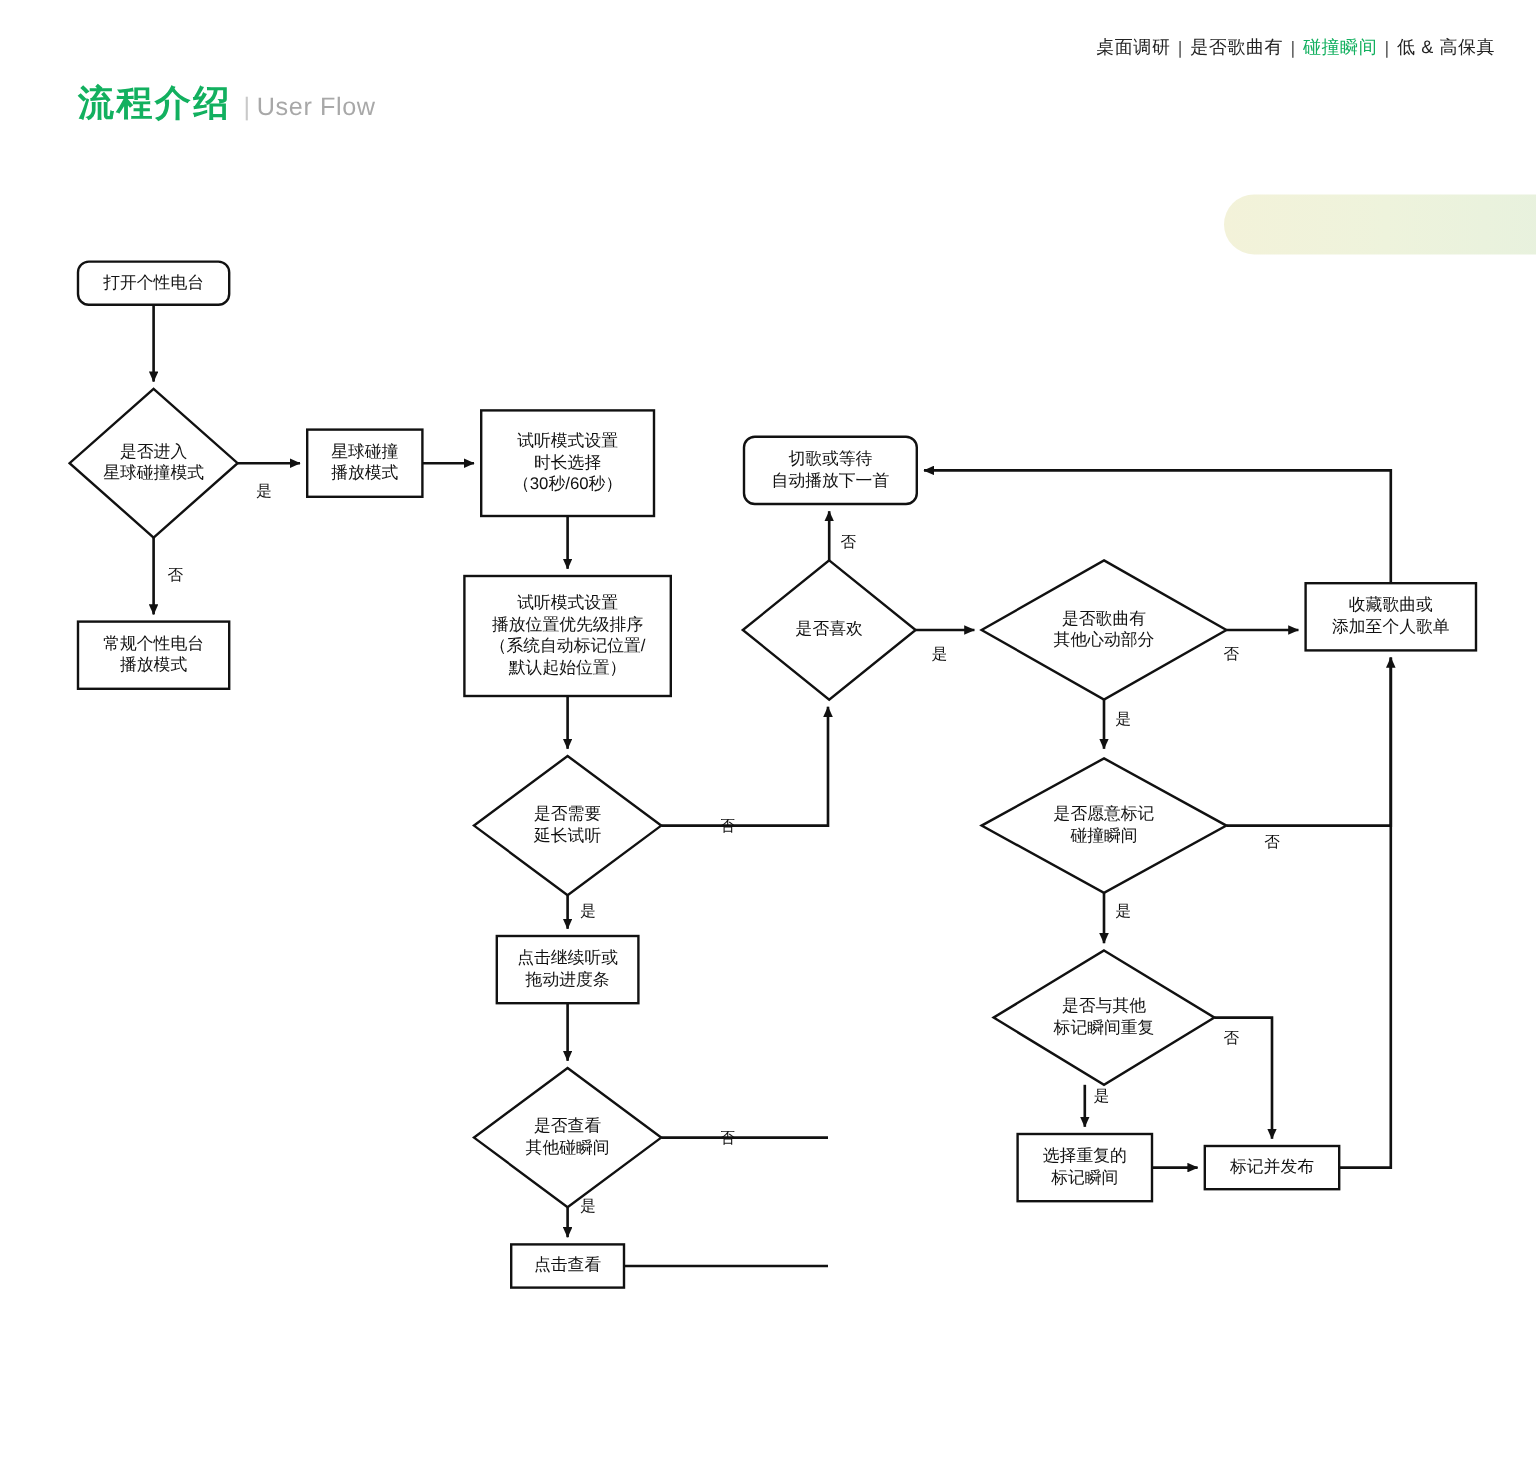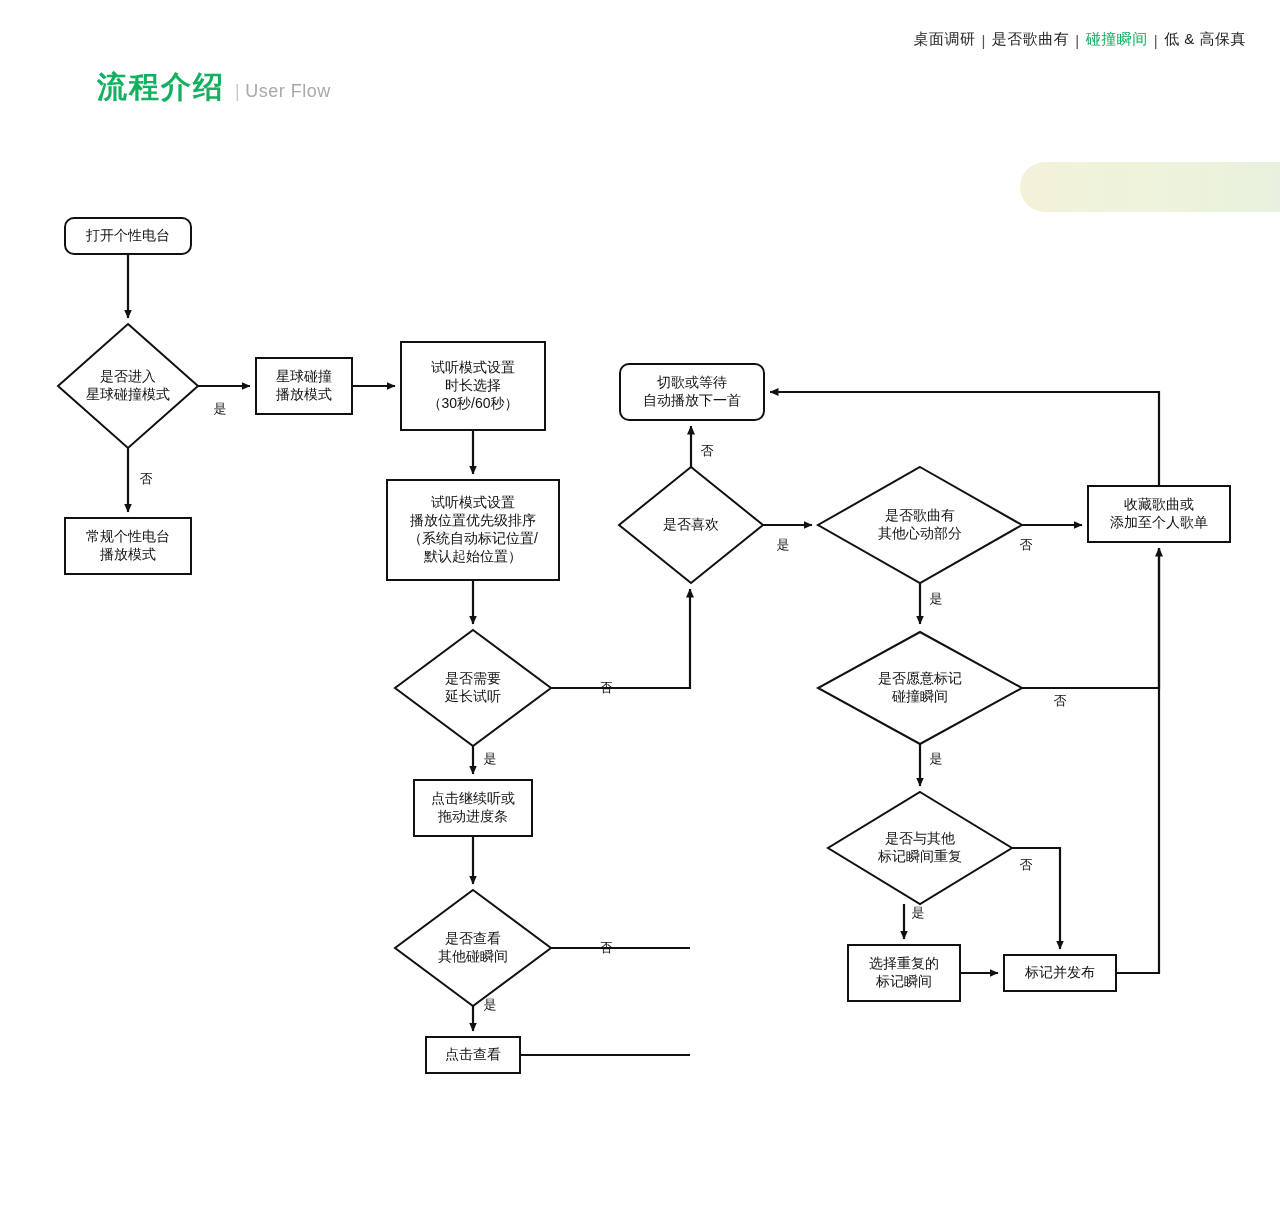--- a/index.html
+++ b/index.html
@@ -15,28 +15,28 @@
     position:absolute; top:30px; right:34px;
     font-size:15px; color:#222; letter-spacing:.5px;
     display:flex; align-items:flex-end; gap:6px;
     white-space:nowrap;
   }
   #breadcrumb .crumb{color:#222;}
   #breadcrumb .crumb.active{color:#12b05f;}
   #breadcrumb .sep{color:#555;}
   #title-block{
     position:absolute; left:65px; top:72px;
-    display:flex; align-items:flex-end; gap:10px;margin-left:32px;
+    display:flex; align-items:flex-end; gap:10px;
   }
   #title-cn{
     font-size:30px; font-weight:bold; color:#12b05f;
     letter-spacing:2px; line-height:1;
   }
   #title-en{
-    font-size:18px; color:#a8a8a8; line-height:1.15;
+    font-size:21px; color:#a8a8a8; line-height:1.15;
     letter-spacing:.5px;
   }
   #title-en .bar{color:#c9c9c9;margin-right:5px;}
   
   #deco-pill{
     position:absolute; left:1020px; top:162px;
     width:300px; height:50px;
     border-radius:25px 0 0 25px;
     background:linear-gradient(90deg,#f3f2d9 0%,#eef3dc 45%,#e6f1de 100%);
   }

